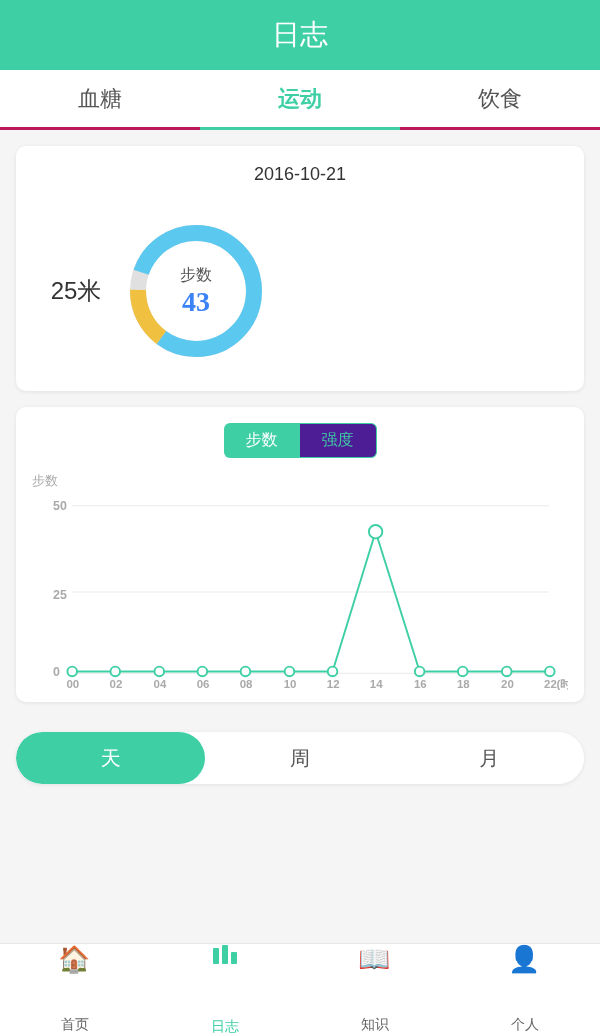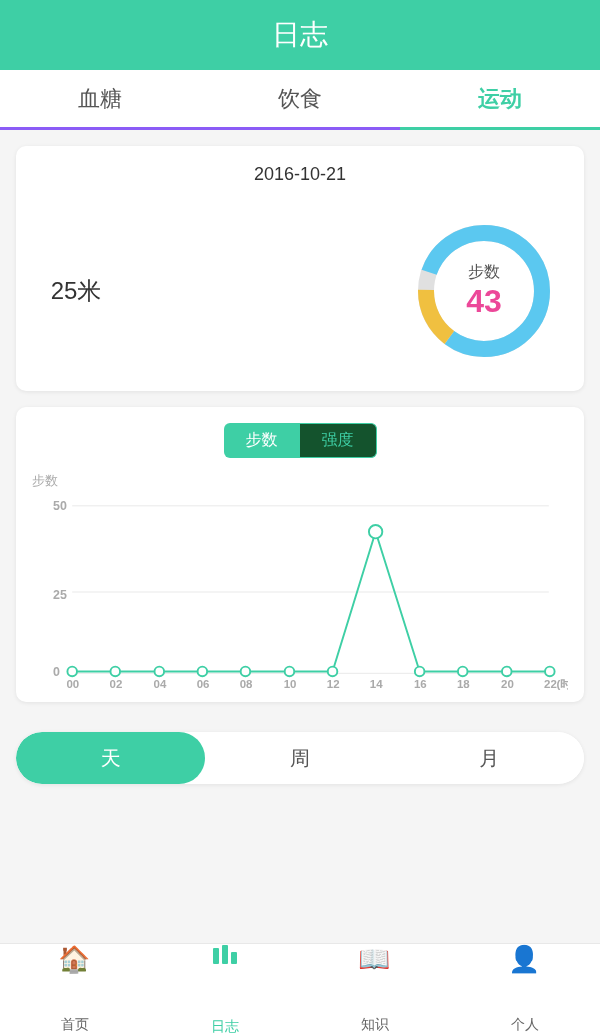--- a/index.html
+++ b/index.html
@@ -24,21 +24,21 @@
       color: white;
       font-size: 28px;
       font-weight: 500;
     }
 
     
     .tabs {
       background: white;
       display: flex;
       height: 60px;
-      border-bottom: 3px solid #8b5cf6;
+      border-bottom: 3px solid #be185d;
     }
     .tab {
       flex: 1;
       display: flex;
       align-items: center;
       justify-content: center;
       font-size: 22px;
       color: #555;
       cursor: pointer;
       position: relative;
@@ -67,21 +67,21 @@
     }
     .card-date {
       text-align: center;
       font-size: 18px;
       color: #333;
       margin-bottom: 26px;
     }
     .card-body {
       display: flex;
       align-items: center;
-      justify-content: space-between;
+      justify-content: flex-start;
     }
     .stat-left, .stat-right {
       display: flex;
       flex-direction: column;
       align-items: center;
       min-width: 80px;
     }
     .stat-value {
       font-size: 24px;
       color: #333;
@@ -103,23 +103,24 @@
       top: 50%;
       left: 50%;
       transform: translate(-50%, -50%);
       text-align: center;
     }
     .donut-label {
       font-size: 16px;
       color: #555;
     }
     .donut-number {
-      font-size: 32px;
-      color: #ec4899;
+      font-size: 28px;
+      color: #3b82f6;
       font-weight: bold;
+      font-family: Liberation Serif, serif;
     }
 
     
     .chart-section {
       background: white;
       margin: 0 16px 16px;
       border-radius: 10px;
       padding: 16px 16px 10px;
       box-shadow: 0 1px 4px rgba(0,0,0,0.08);
     }
@@ -134,21 +135,21 @@
       cursor: pointer;
       border: none;
       outline: none;
     }
     .toggle-btn.active {
       background: #3ecfa5;
       color: white;
       border-radius: 6px 0 0 6px;
     }
     .toggle-btn.inactive {
-      background: #14532d;
+      background: #4c1d95;
       color: #3ecfa5;
       border: 1px solid #3ecfa5;
       border-left: none;
       border-radius: 0 6px 6px 0;
     }
     .chart-y-label {
       font-size: 13px;
       color: #aaa;
       margin-bottom: 2px;
     }
@@ -231,25 +232,25 @@
 <body>
 
 <div class="header">
   <span class="header-title">日志</span>
 </div>
 
 <div class="tabs">
   <div class="tab">
     <span>血糖</span>
   </div>
+  <div class="tab active">
+    <span>运动</span>
+  </div>
   <div class="tab">
     <span>饮食</span>
-  </div>
-  <div class="tab active">
-    <span>运动</span>
   </div>
 </div>
 
 <div class="summary-card">
   <div class="card-date">2016-10-21</div>
   <div class="card-body">
     <div class="stat-left">
       <span class="stat-value">25米</span>
     </div>
 

